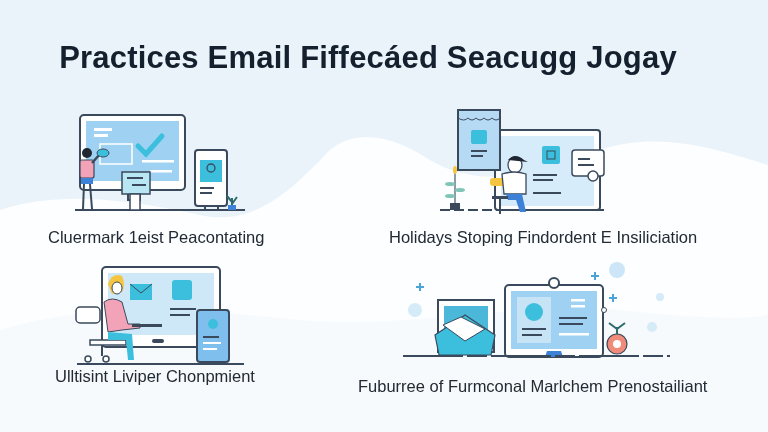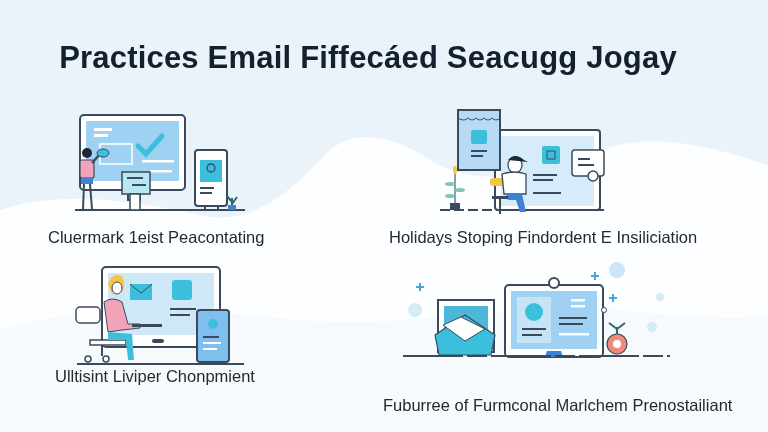--- a/index.html
+++ b/index.html
@@ -185,13 +185,13 @@
     <circle cx="209" cy="55" r="2.5" fill="#ffffff" stroke="#3a4a5c" stroke-width="1"></circle>
     <path d="M150,102 L168,102 L166,96 L152,96 Z" fill="#3d82d6"></path>
 
     <line x1="8" y1="101" x2="275" y2="101" stroke="#3a4a5c" stroke-width="2" stroke-dasharray="60,4,20,4"></line>
 
     <circle cx="222" cy="89" r="10" fill="#f08a7a" stroke="#3a4a5c" stroke-width="1.2"></circle>
     <circle cx="222" cy="89" r="4" fill="#ffffff"></circle>
     <path d="M222,79 L222,72 M222,74 L214,68 M222,74 L230,68" stroke="#2e6b6b" stroke-width="2"></path>
   </svg>
 </div>
-<div class="caption" style="left:358px; top:396px;margin-left:25px;">Fuburree of Furmconal Marlchem Prenostailiant</div>
+<div class="caption" style="left:358px; top:377px;">Fuburree of Furmconal Marlchem Prenostailiant</div>
 
 </body></html>

